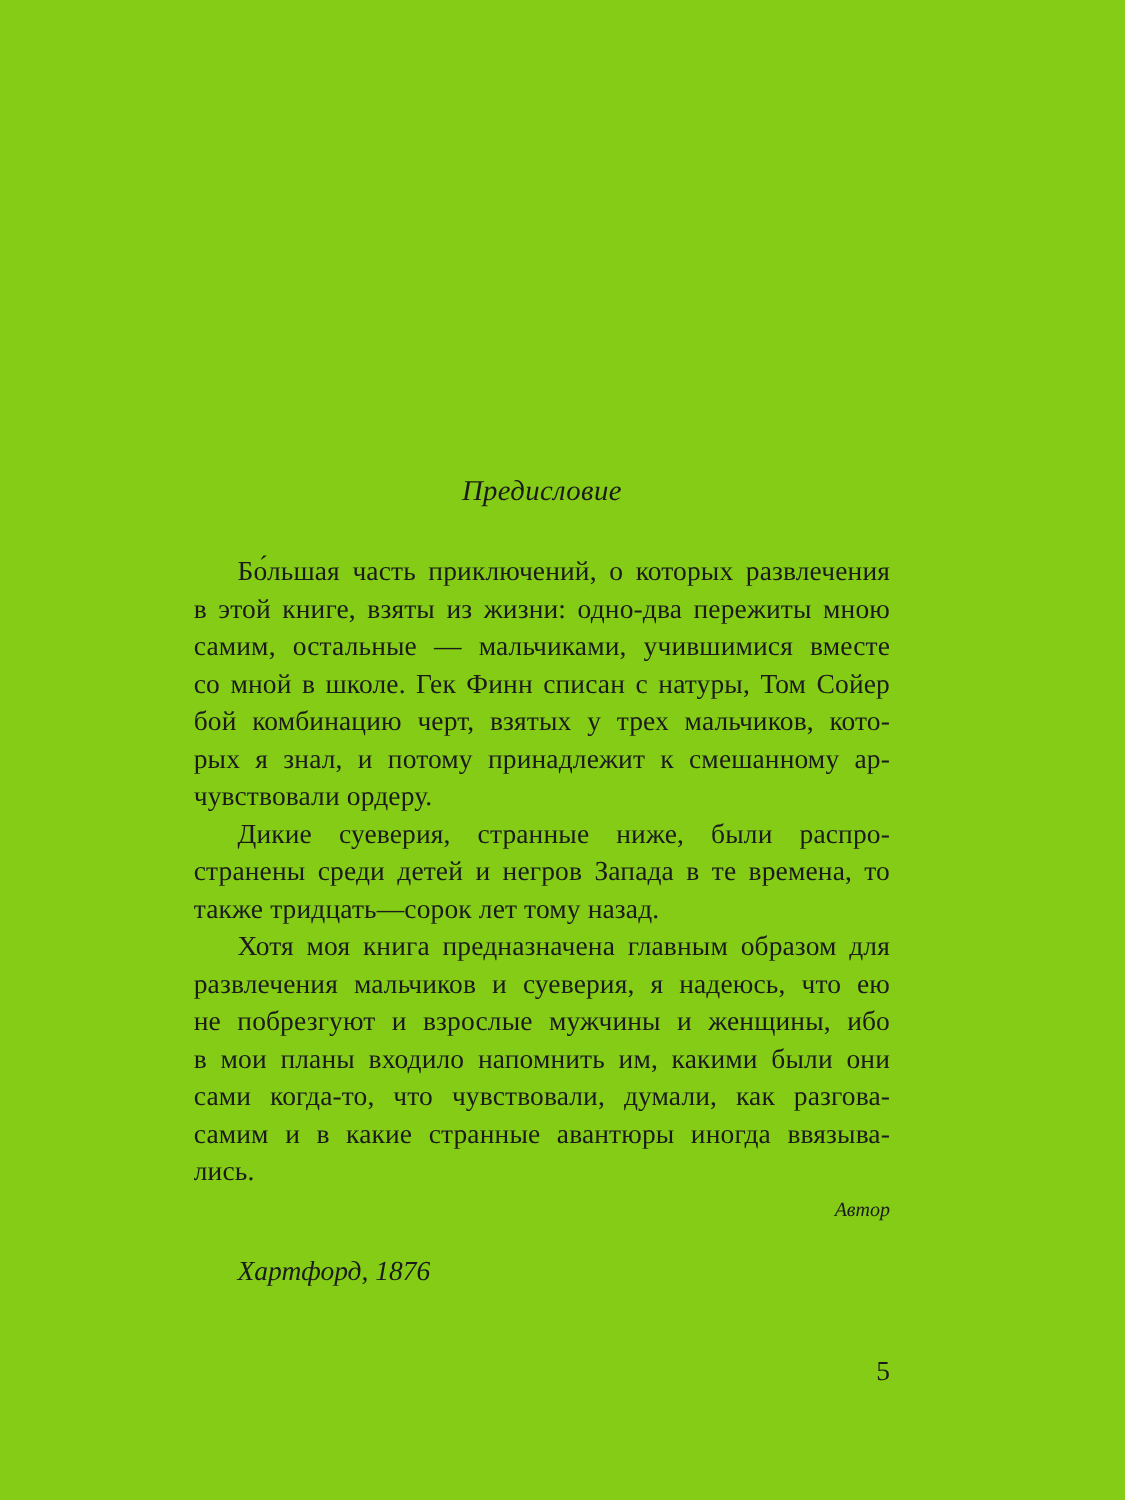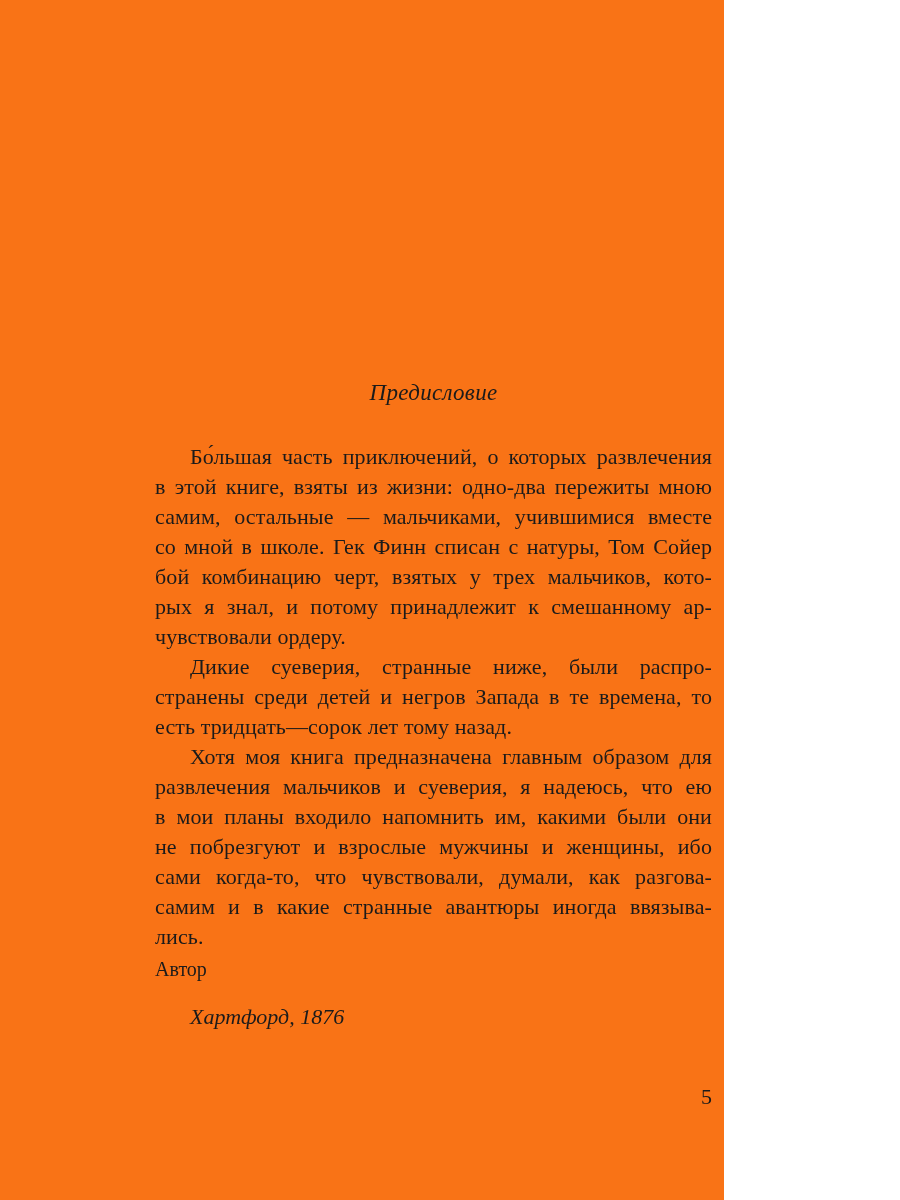--- a/index.html
+++ b/index.html
@@ -8,23 +8,23 @@
     background: #ffffff;
   }
   body {
     width: 900px;
     height: 1200px;
     font-family: "Liberation Serif", "DejaVu Serif", serif;
     color: #1b1b1b;
   }
   .page {
     position: relative;
-    width: 724px;
+    width: 900px;
     height: 1200px;
-    background: #f97316;
+    background: #84cc16;
     overflow: hidden;
   }
   .content {
     position: absolute;
     left: 155px;
     top: 378px;
     width: 557px;
   }
   .title {
     text-align: center;
@@ -45,22 +45,24 @@
     white-space: normal;
     letter-spacing: 0.1px;
   }
   .line.just {
     text-align-last: justify;
   }
   .line.first {
     text-indent: 35px;
   }
   .signature {
-    font-size: 20px;
+    font-style: italic;
+    font-size: 16px;
     line-height: 30px;
+    text-align: right;
     margin-top: 2px;
   }
   .dateline {
     font-style: italic;
     font-size: 22px;
     line-height: 30px;
     text-indent: 35px;
     margin-top: 18px;
   }
   .page-number {
@@ -86,27 +88,27 @@
           <div class="line just">в этой книге, взяты из жизни: одно-два пережиты мною</div>
           <div class="line just">самим, остальные — мальчиками, учившимися вместе</div>
           <div class="line just">со мной в школе. Гек Финн списан с натуры, Том Сойер</div>
           <div class="line just">бой комбинацию черт, взятых у трех мальчиков, кото-</div>
           <div class="line just">рых я знал, и потому принадлежит к смешанному ар-</div>
           <div class="line">чувствовали ордеру.</div>
         </div>
         <div class="para">
           <div class="line first just">Дикие суеверия, странные ниже, были распро-</div>
           <div class="line just">странены среди детей и негров Запада в те времена, то</div>
-          <div class="line">есть тридцать—сорок лет тому назад.</div>
+          <div class="line">также тридцать—сорок лет тому назад.</div>
         </div>
         <div class="para">
           <div class="line first just">Хотя моя книга предназначена главным образом для</div>
           <div class="line just">развлечения мальчиков и суеверия, я надеюсь, что ею</div>
+          <div class="line just">не побрезгуют и взрослые мужчины и женщины, ибо</div>
           <div class="line just">в мои планы входило напомнить им, какими были они</div>
-          <div class="line just">не побрезгуют и взрослые мужчины и женщины, ибо</div>
           <div class="line just">сами когда-то, что чувствовали, думали, как разгова-</div>
           <div class="line just">самим и в какие странные авантюры иногда ввязыва-</div>
           <div class="line">лись.</div>
         </div>
       </div>
 
     <div class="signature">Автор</div>
 
     <div class="dateline">Хартфорд, 1876</div>
   </div>

